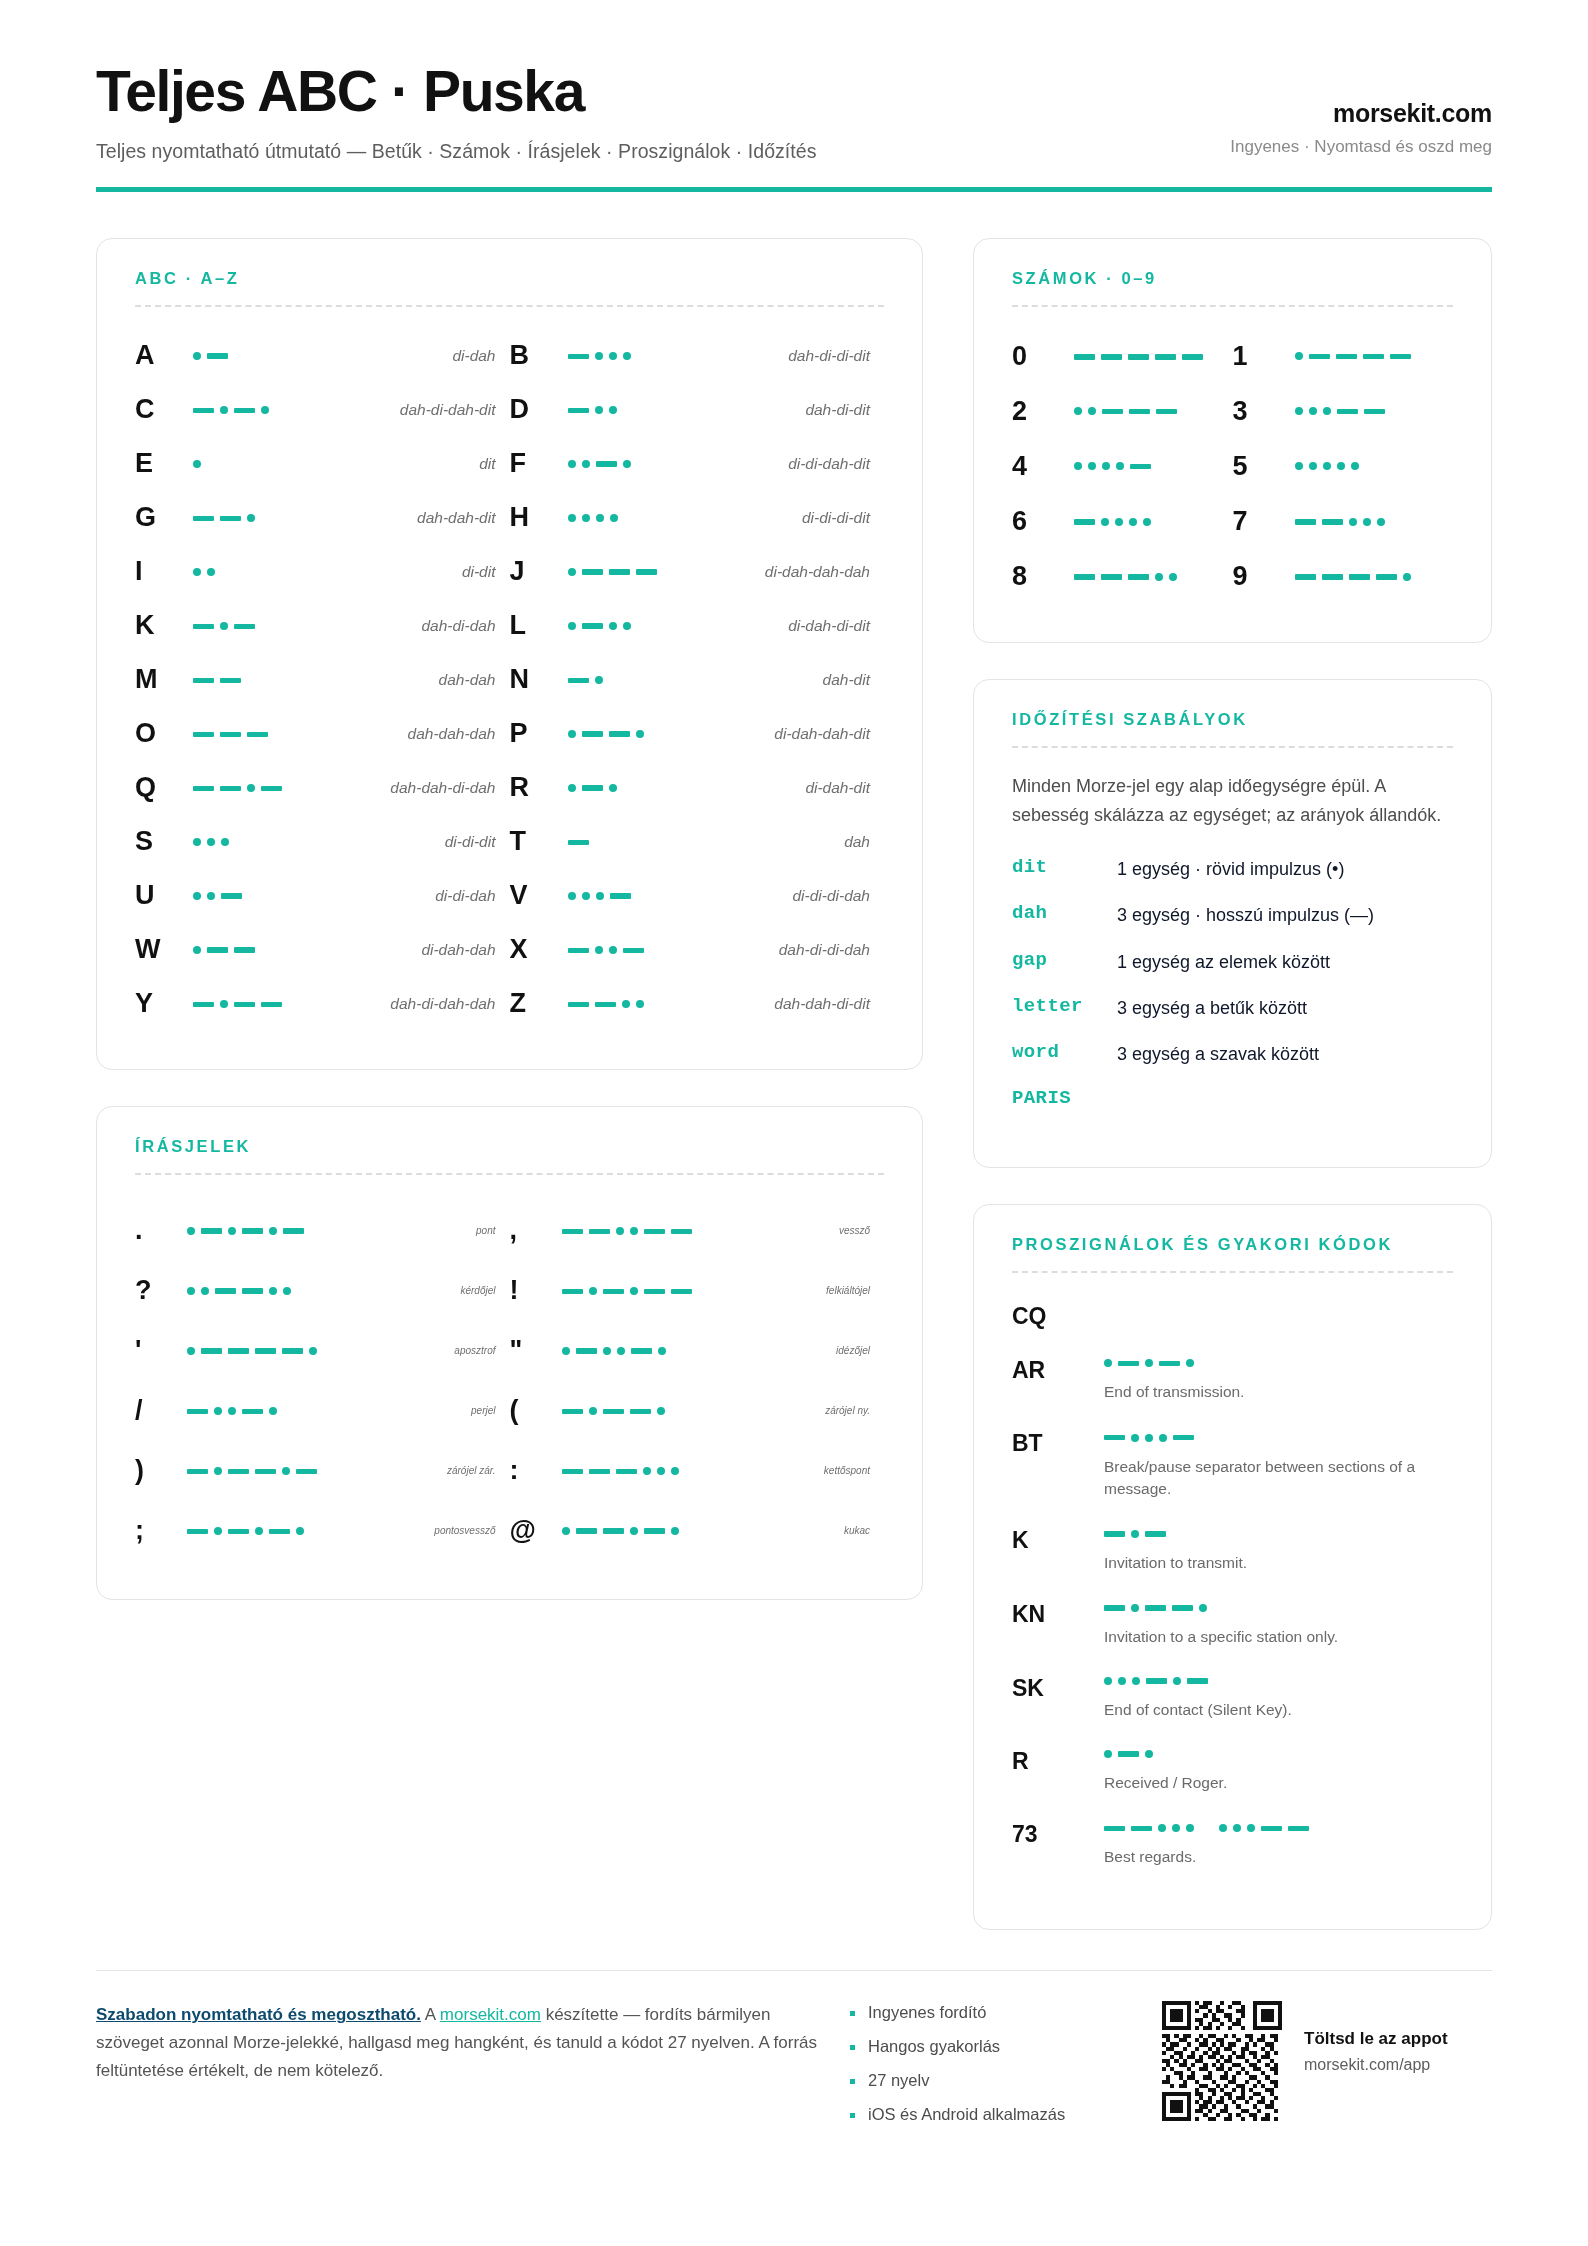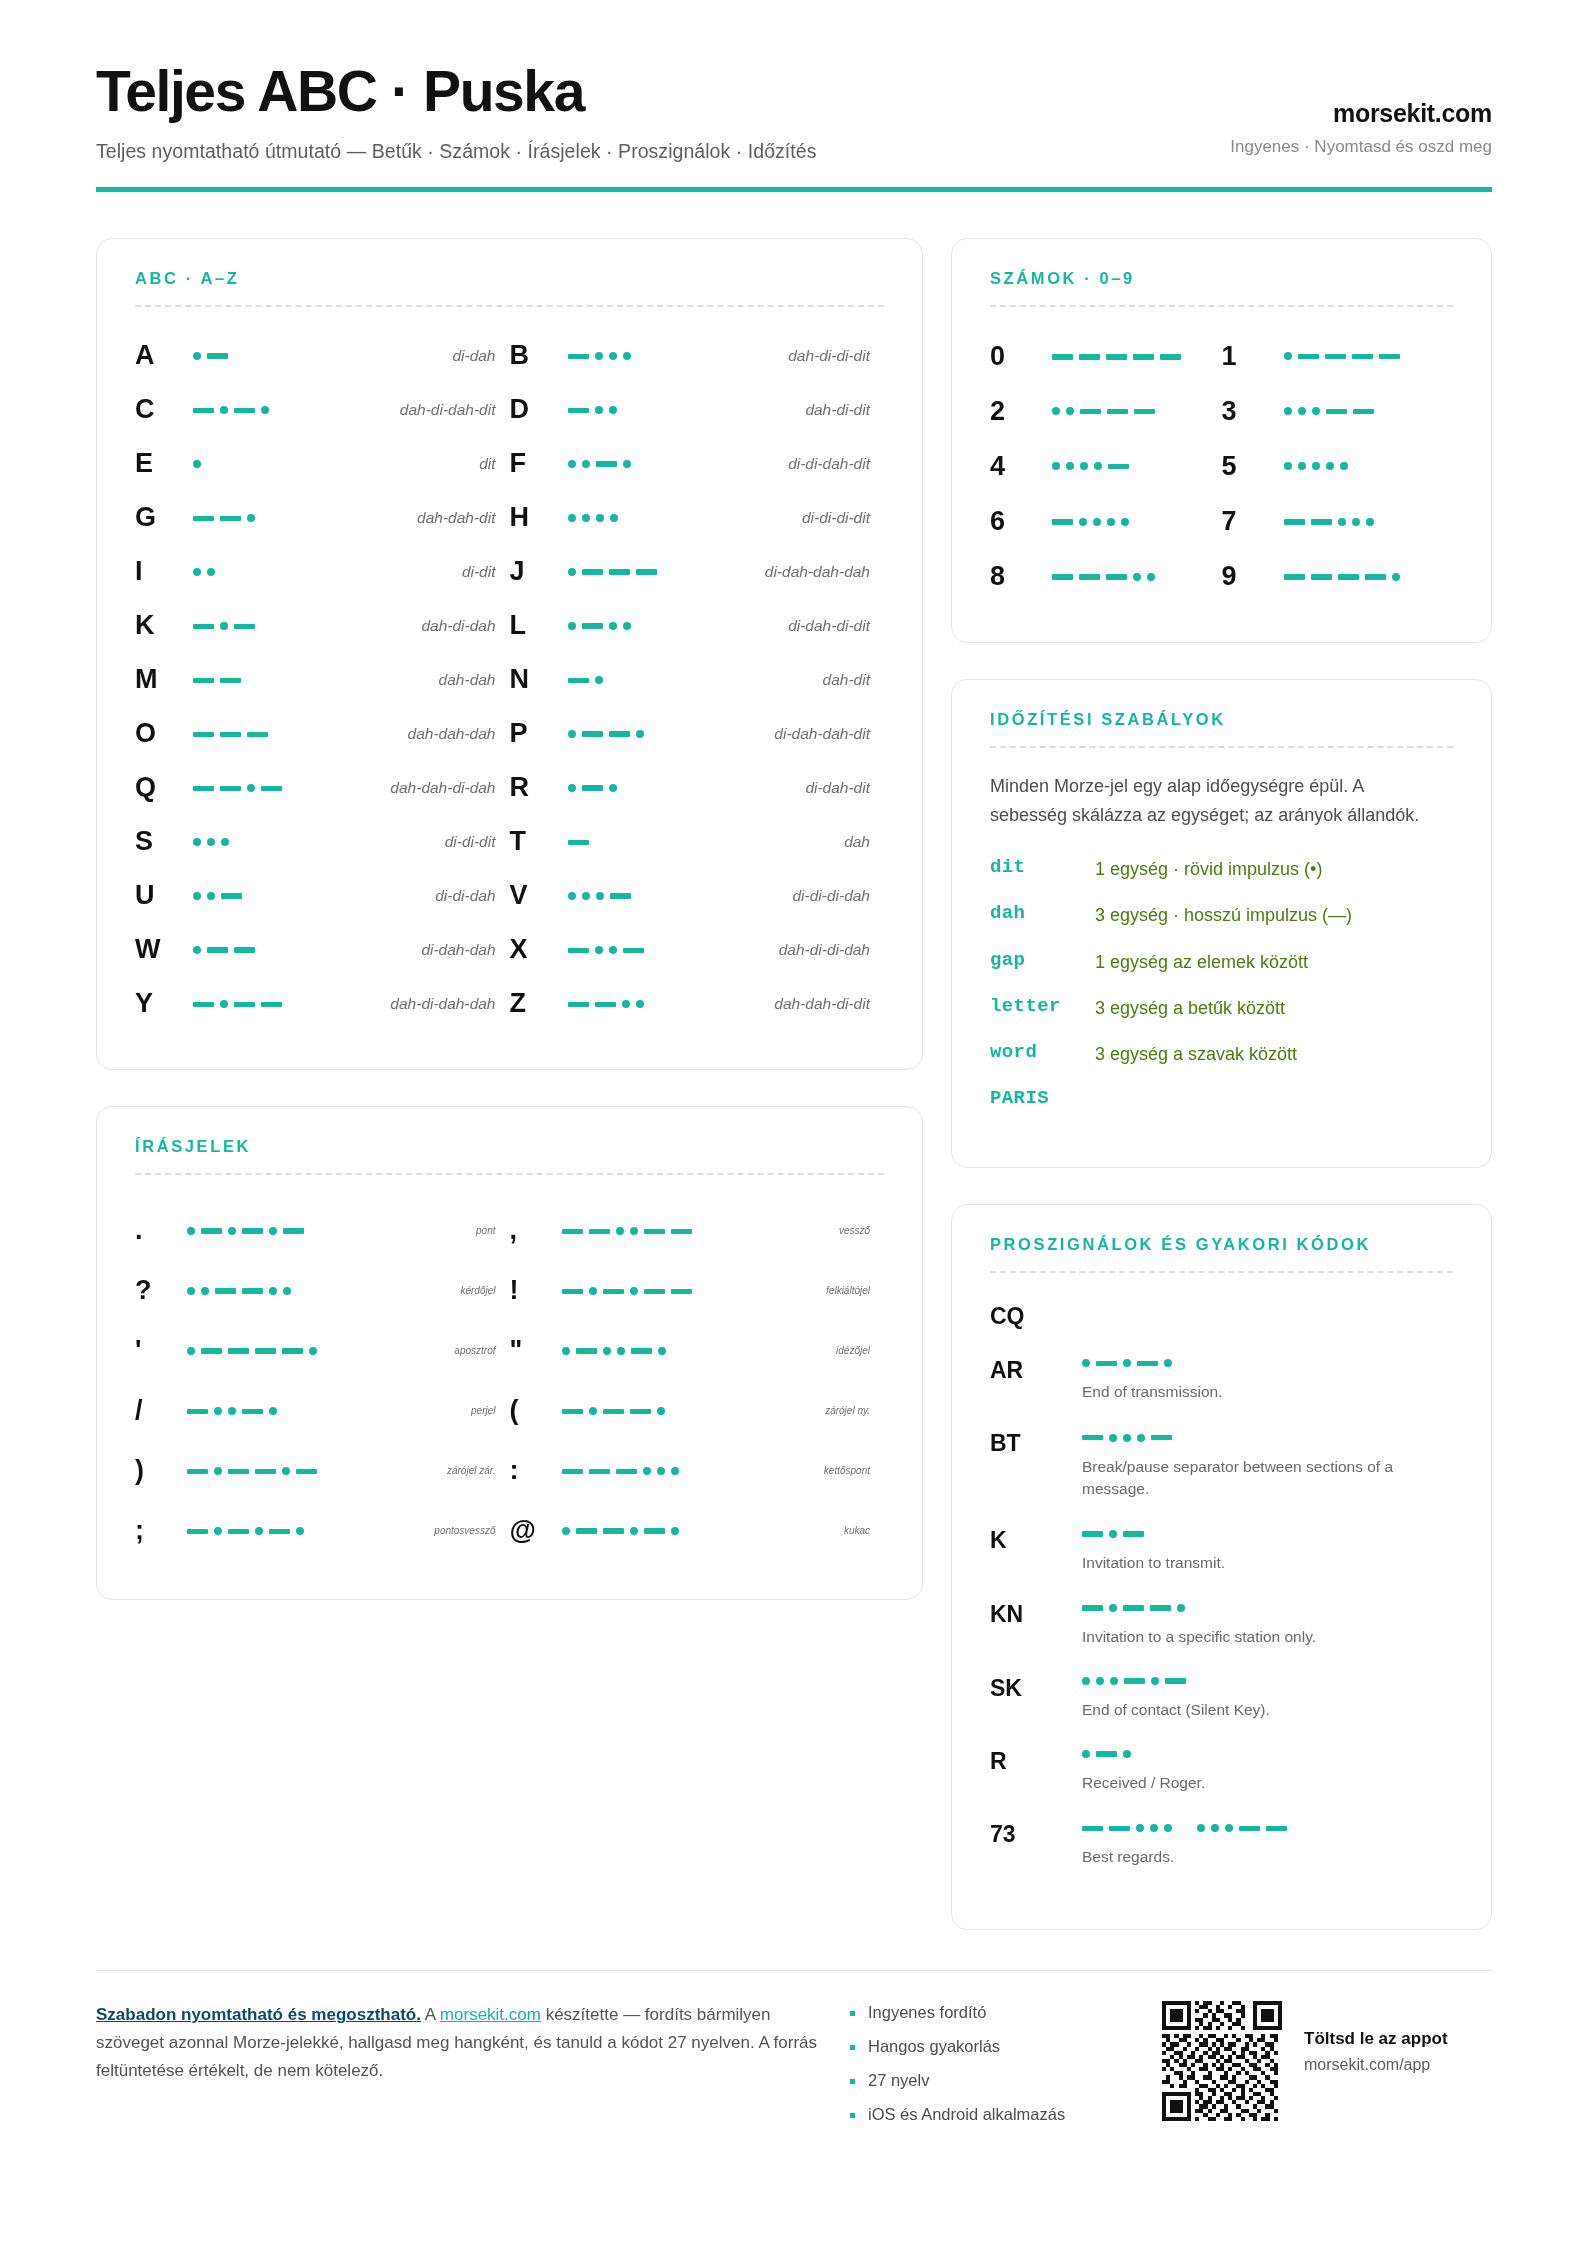--- a/index.html
+++ b/index.html
@@ -55,21 +55,21 @@
     height: 5px;
     background: #14b8a1;
     width: 100%;
     margin-top: 4px;
   }
 
   
   .grid {
     display: grid;
     grid-template-columns: 827px 1fr;
-    column-gap: 28px;
+    column-gap: 50px;
     margin-top: 46px;
     align-items: start;
   }
   .col { display: flex; flex-direction: column; gap: 36px; }
 
   .card {
     border: 1.5px solid #e4e4e4;
     border-radius: 16px;
     background: #ffffff;
     padding: 30px 38px 38px 38px;
@@ -172,21 +172,21 @@
   }
   .timing-key {
     font-family: "Liberation Mono", monospace;
     font-size: 19px;
     font-weight: bold;
     color: #14b8a1;
     letter-spacing: 0.4px;
   }
   .timing-val {
     font-size: 18px;
-    color: #4d7c0f;
+    color: #0f172a;
     line-height: 1.46;
   }
 
   
   .punct-grid {
     display: grid;
     grid-template-columns: 1fr 1fr;
     margin-top: 26px;
   }
   .punct-entry {

